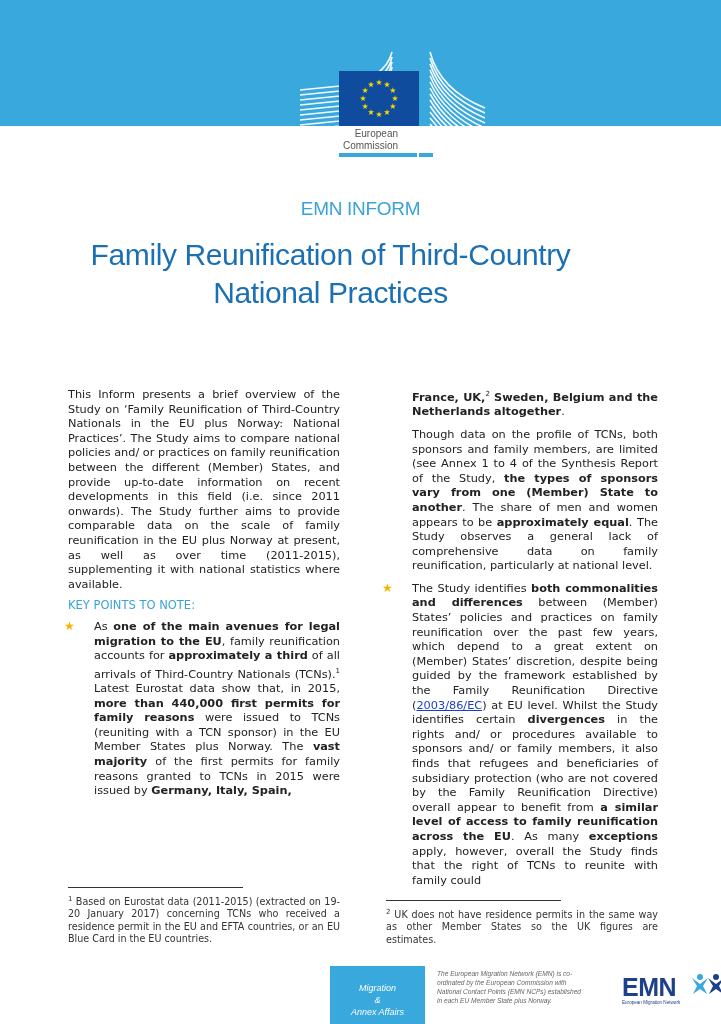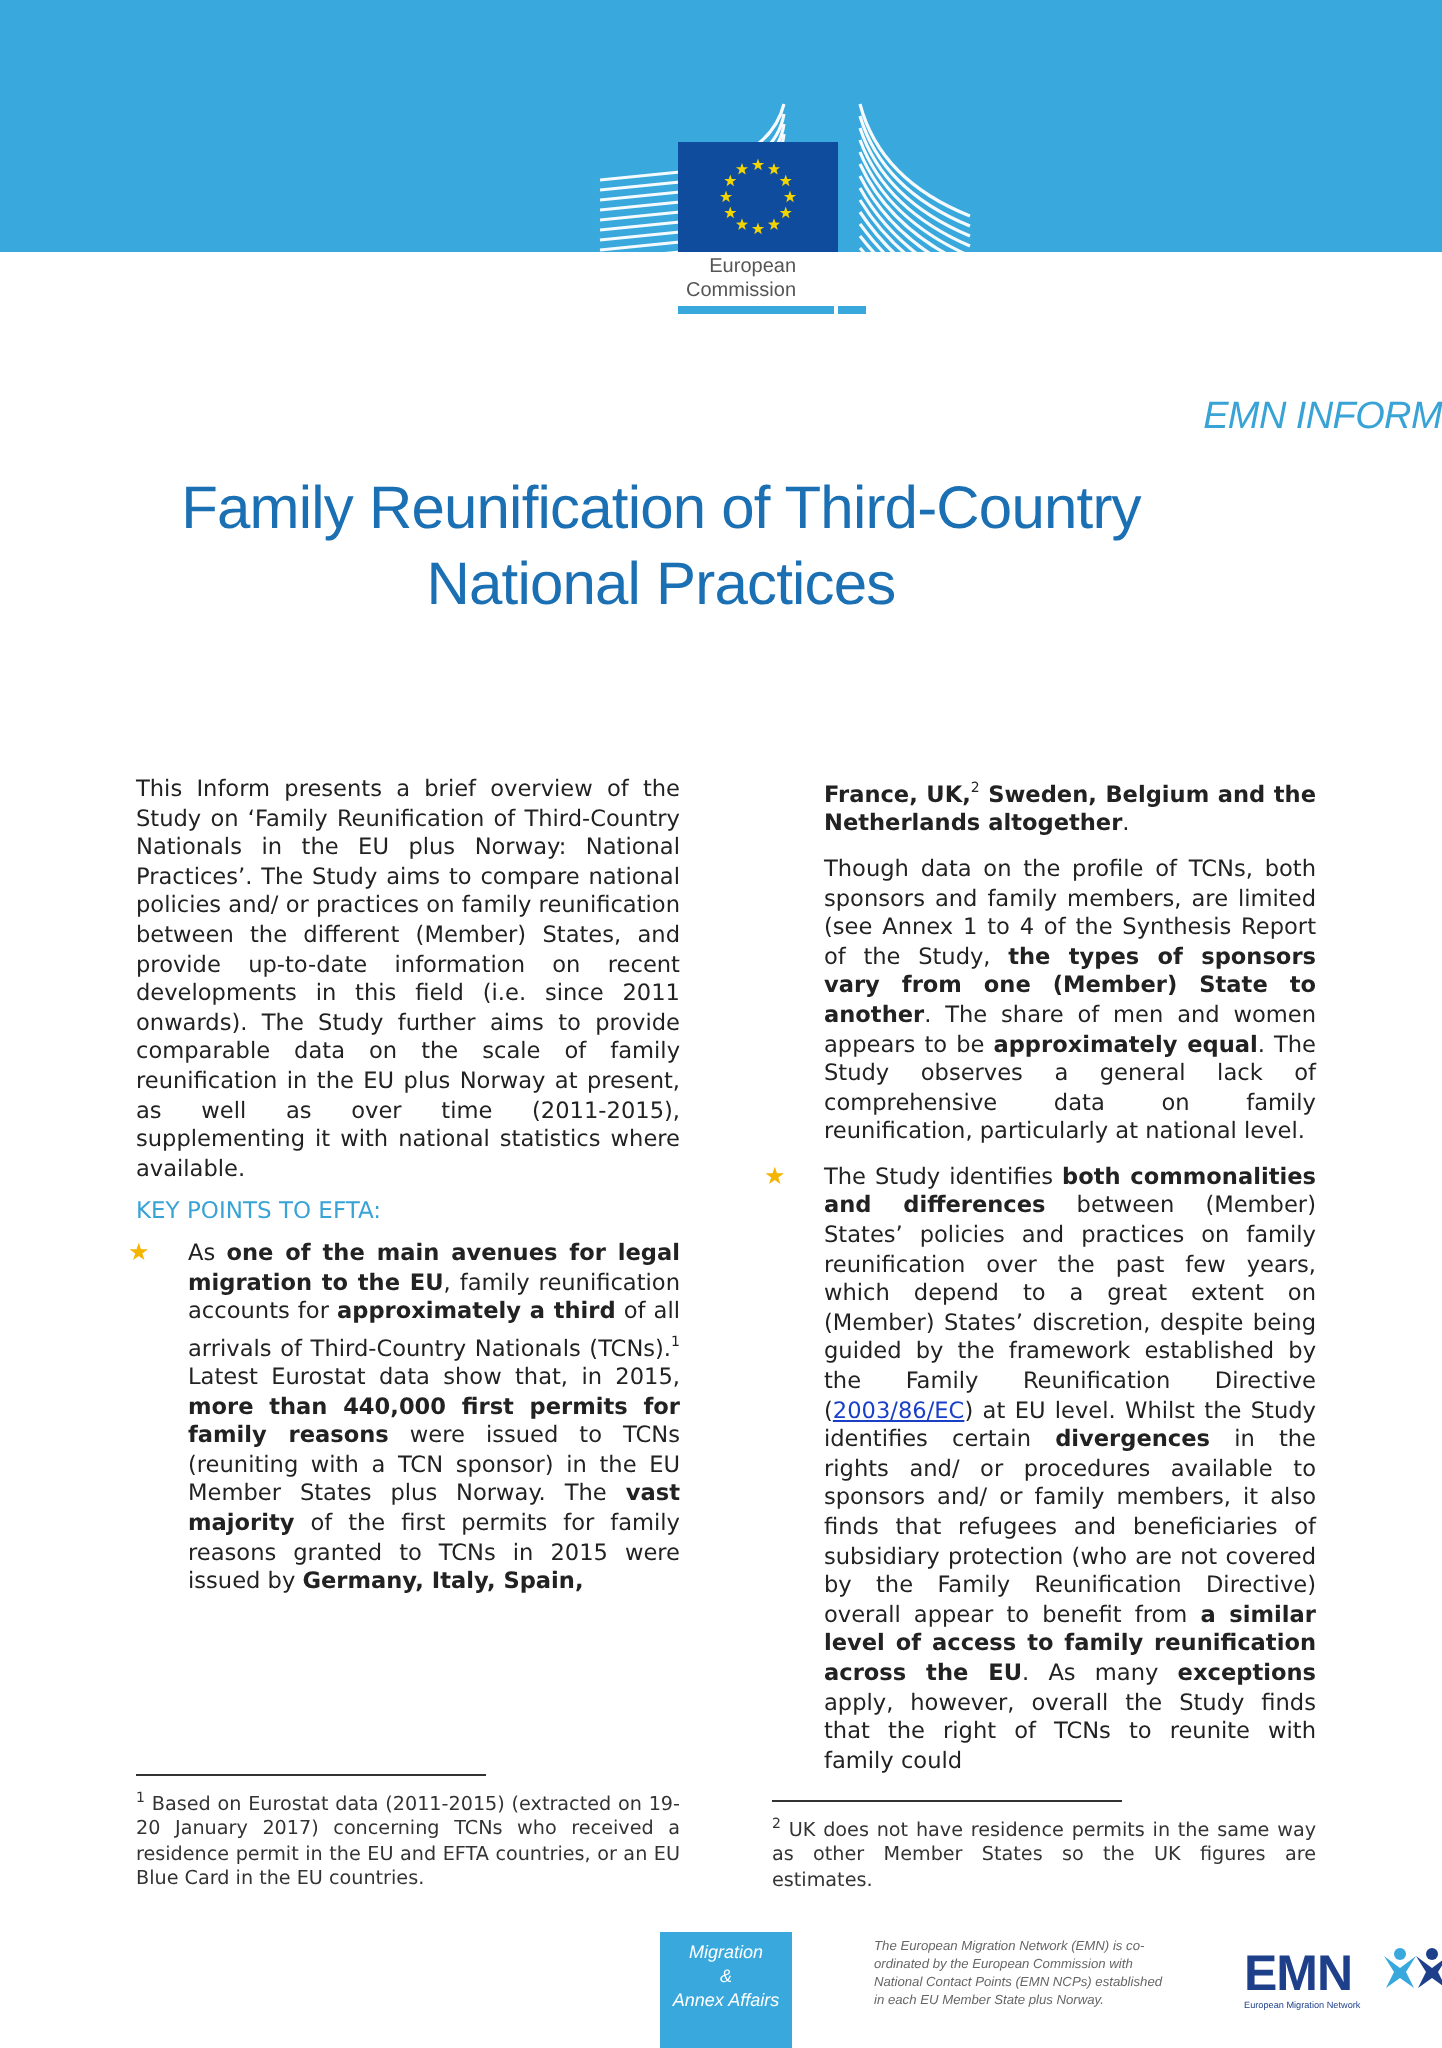--- a/index.html
+++ b/index.html
@@ -6,39 +6,39 @@
   body {
     width: 721px; height: 1024px; position: relative; overflow: hidden;
     background: #ffffff; font-family: "DejaVu Sans", sans-serif; color: #222;
   }
   .banner { position: absolute; left: 0; top: 0; width: 721px; height: 126px; background: #38a8dd; }
   .building { position: absolute; top: 0; left: 0; width: 721px; height: 180px; }
   .logo-box { position: absolute; left: 339px; top: 71px; width: 80px; height: 97px; background: #fff; }
   .flag { position: absolute; left: 339px; top: 71px; width: 80px; height: 55px; background: #0f4c9e; }
   .ec-text { position: absolute; left: 343px; top: 128px; font-family: "Liberation Sans", sans-serif; font-size: 10px; line-height: 12px; color: #555; text-align: right; }
   .ec-bar { position: absolute; top: 153px; height: 4px; background: #38a8dd; }
-  .subtitle { position: absolute; top: 198px; left: 0; width: 721px; text-align: right; font-family: "Liberation Sans", sans-serif; font-size: 19px; color: #3aa3d6; letter-spacing: -0.3px; font-style: italic; }
+  .subtitle { position: absolute; top: 198px; left: 0; width: 721px; text-align: center; font-family: "Liberation Sans", sans-serif; font-size: 19px; color: #3aa3d6; letter-spacing: -0.3px; }
   .title { position: absolute; top: 236px; left: 0; width: 661px; text-align: center; font-family: "Liberation Sans", sans-serif; font-size: 30px; line-height: 38px; color: #1b6fb3; letter-spacing: -0.4px; }
   .col { position: absolute; font-size: 11.3px; line-height: 14.6px; text-align: justify; color: #222; }
   .col p { margin: 0; }
   .col b { font-weight: bold; }
   .left { left: 68px; top: 388px; width: 272px; }
   .right { left: 386px; top: 387px; width: 272px; }
   .h1 { font-size: 14px; color: #1b6fb3; margin-bottom: 5px !important; }
   .h1 .num { display: inline-block; width: 28px; }
   .kp { color: #3aa3d6; font-size: 11.5px; margin: 6px 0 7px 0 !important; }
   .bullet { position: relative; padding-left: 26px; }
   .star { position: absolute; left: -4px; top: 0; color: #f5b400; font-size: 12px; line-height: 12px; }
   .indent { padding-left: 26px; }
   .para-gap { margin-top: 8px !important; }
   a.link { color: #1a3fc7; text-decoration: underline; }
   .fn-rule { position: absolute; height: 1px; background: #333; }
   .fn { position: absolute; font-size: 9.6px; line-height: 12.3px; text-align: justify; color: #333; }
   .fn sup { font-size: 7px; }
-  .footer-box { position: absolute; left: 330px; top: 966px; width: 66px; height: 58px; background: #38a8dd; color: #fff; font-style: italic; font-family: "Liberation Sans", sans-serif; font-size: 9px; line-height: 12px; text-align: center; padding-top: 4px; box-sizing: border-box; }
+  .footer-box { position: absolute; left: 330px; top: 966px; width: 95px; height: 58px; background: #38a8dd; color: #fff; font-style: italic; font-family: "Liberation Sans", sans-serif; font-size: 9px; line-height: 12px; text-align: center; padding-top: 16px; box-sizing: border-box; }
   .footer-text { position: absolute; left: 437px; top: 969px; width: 150px; font-family: "Liberation Sans", sans-serif; font-style: italic; font-size: 6.6px; line-height: 9px; color: #666; }
   .emn-logo { position: absolute; left: 622px; top: 970px; width: 115px; height: 40px; }
   .emn-word { position: absolute; left: 0; top: 4px; font-family: "Liberation Sans", sans-serif; font-weight: bold; font-size: 25px; color: #1e3f8a; letter-spacing: -0.5px; line-height: 26px; }
   .emn-sub { position: absolute; left: 0; top: 30px; font-family: "Liberation Sans", sans-serif; font-size: 4.6px; color: #1e3f8a; white-space: nowrap; }
 </style>
 </head>
 <body>
 
 <div class="banner"></div>
 <svg class="building" viewBox="0 0 721 180">
@@ -103,21 +103,21 @@
 <div class="ec-bar" style="left:419px;width:14px;"></div>
 
 <div class="subtitle">EMN INFORM</div>
 <div class="title">
   <div>Family Reunification of Third-Country</div>
   <div>National Practices</div>
 </div>
 
 <div class="col left">
   <p>This Inform presents a brief overview of the Study on ‘Family Reunification of Third-Country Nationals in the EU plus Norway: National Practices’. The Study aims to compare national policies and/ or practices on family reunification between the different (Member) States, and provide up-to-date information on recent developments in this field (i.e. since 2011 onwards). The Study further aims to provide comparable data on the scale of family reunification in the EU plus Norway at present, as well as over time (2011-2015), supplementing it with national statistics where available.</p>
-  <p class="kp">KEY POINTS TO EFTA:</p>
+  <p class="kp">KEY POINTS TO NOTE:</p>
   <p class="bullet">
     <span class="star">★</span>
     <span>As </span><b>one of the main avenues for legal migration to the EU</b><span>, family reunification accounts for </span><b>approximately a third</b><span> of all arrivals of Third-Country Nationals (TCNs).</span><sup style="font-size:7px">1</sup><span> Latest Eurostat data show that, in 2015, </span><b>more than 440,000 first permits for family reasons</b><span> were issued to TCNs (reuniting with a TCN sponsor) in the EU Member States plus Norway. The </span><b>vast majority</b><span> of the first permits for family reasons granted to TCNs in 2015 were issued by </span><b>Germany, Italy, Spain,</b>
   </p>
 </div>
 
 <div class="col right">
   <p class="indent"><b>France, UK,</b><sup style="font-size:7px">2</sup><b> Sweden, Belgium and the Netherlands altogether</b><span>.</span></p>
   <p class="indent para-gap"><span>Though data on the profile of TCNs, both sponsors and family members, are limited (see Annex 1 to 4 of the Synthesis Report of the Study, </span><b>the types of sponsors vary from one (Member) State to another</b><span>. The share of men and women appears to be </span><b>approximately equal</b><span>. The Study observes a general lack of comprehensive data on family reunification, particularly at national level.</span></p>
   <p class="bullet para-gap">

